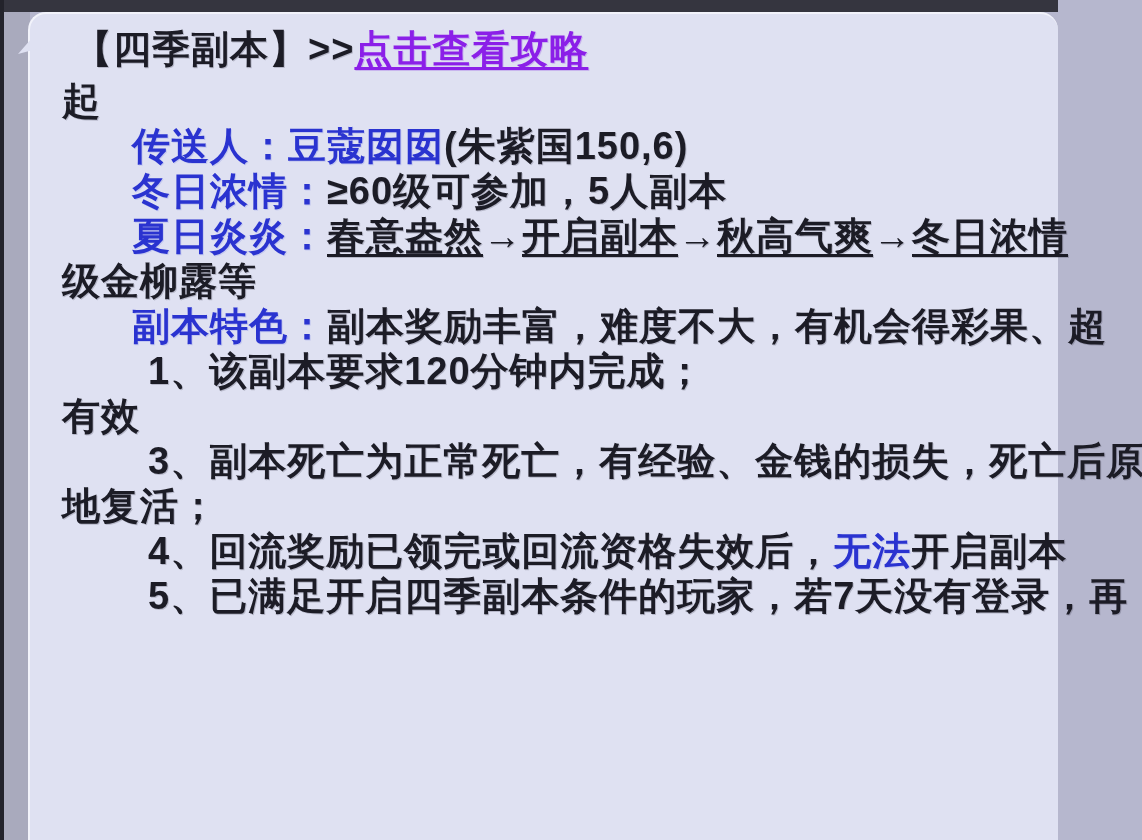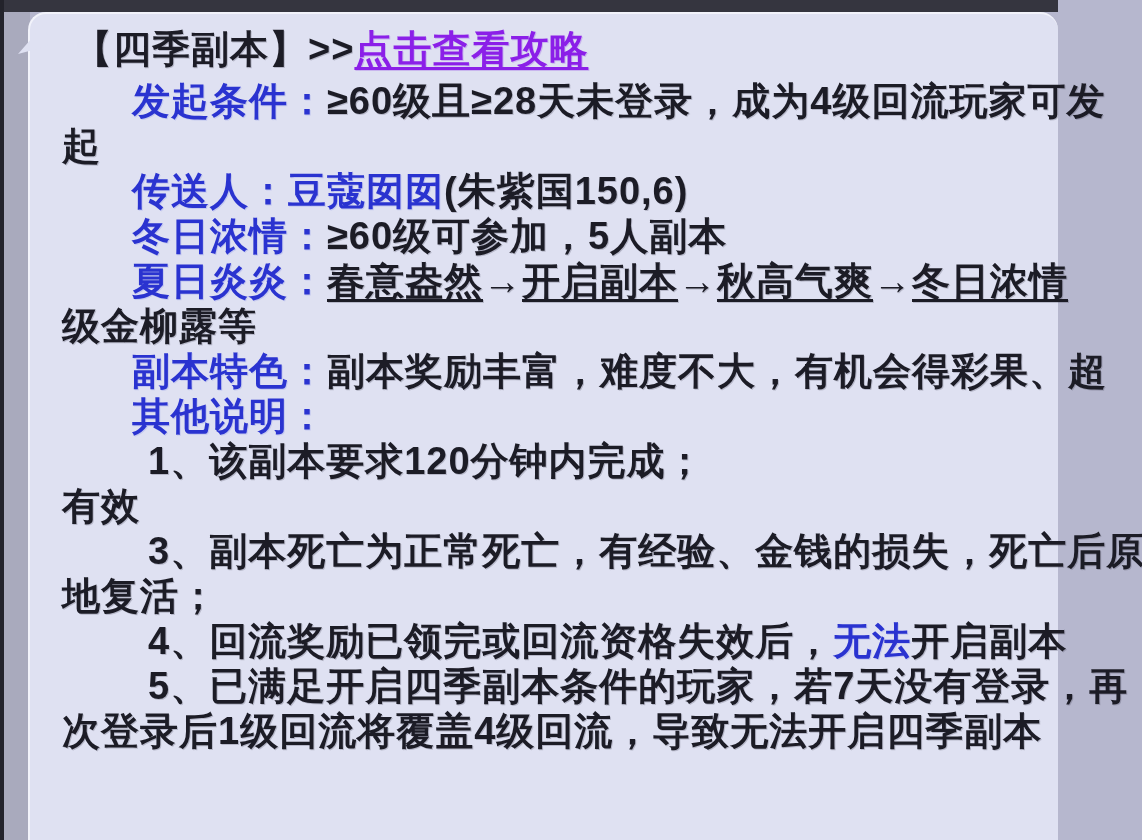--- a/index.html
+++ b/index.html
@@ -86,29 +86,26 @@
 <div class="edge-dark"></div>
 <div class="left-strip"></div>
 <div class="top-bar"></div>
 
 <div class="panel">
   <svg class="tail" viewBox="0 0 34 44">
     <polygon points="30,2 2,34 32,26" fill="#dfe1f2"></polygon>
   </svg>
   <div class="text-content">
       <div class="line title"><span class="seg black">【四季副本】</span><span class="seg black">&gt;&gt;</span><span class="seg link">点击查看攻略</span></div>
-      <div class="line para"><span class="seg label">发起条件：</span><span class="seg black">≥60级且≥28天未登录，成为4级回流玩家可发</span></div>
       <div class="line none"><span class="seg black">起</span></div>
       <div class="line para"><span class="seg label">传送人：</span><span class="seg bluelink">豆蔻囡囡</span><span class="seg black">(朱紫国150,6)</span></div>
       <div class="line para"><span class="seg label">冬日浓情：</span><span class="seg black">≥60级可参加，5人副本</span></div>
       <div class="line para"><span class="seg label">夏日炎炎：</span><span class="seg season">春意盎然</span><span class="seg black">→</span><span class="seg season">开启副本</span><span class="seg black">→</span><span class="seg season">秋高气爽</span><span class="seg black">→</span><span class="seg season">冬日浓情</span></div>
       <div class="line none"><span class="seg black">级金柳露等</span></div>
       <div class="line para"><span class="seg label">副本特色：</span><span class="seg black">副本奖励丰富，难度不大，有机会得彩果、超</span></div>
-      <div class="line para"><span class="seg label">其他说明：</span></div>
       <div class="line num"><span class="seg black">1、该副本要求120分钟内完成；</span></div>
       <div class="line none"><span class="seg black">有效</span></div>
       <div class="line num"><span class="seg black">3、副本死亡为正常死亡，有经验、金钱的损失，死亡后原</span></div>
       <div class="line none"><span class="seg black">地复活；</span></div>
       <div class="line num"><span class="seg black">4、回流奖励已领完或回流资格失效后，</span><span class="seg blue">无法</span><span class="seg black">开启副本</span></div>
       <div class="line num"><span class="seg black">5、已满足开启四季副本条件的玩家，若7天没有登录，再</span></div>
-      <div class="line none"><span class="seg black">次登录后1级回流将覆盖4级回流，导致无法开启四季副本</span></div>
     </div>
 </div>
 
 </body></html>

